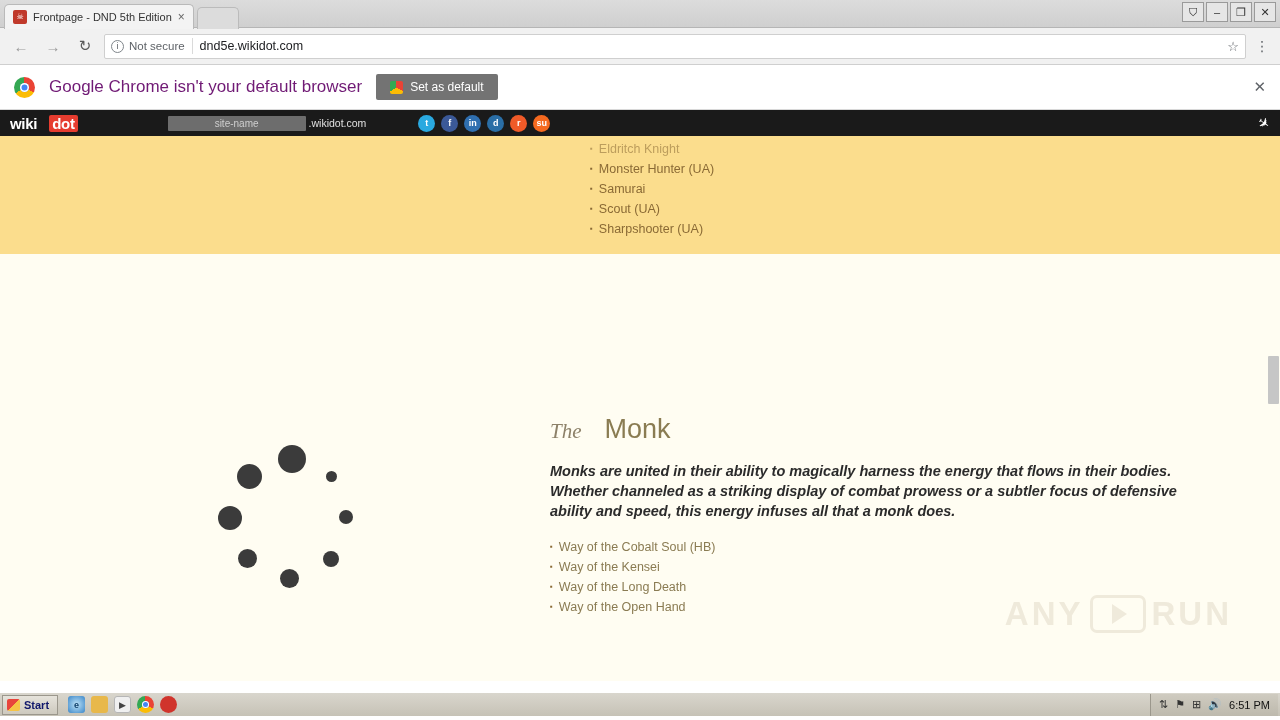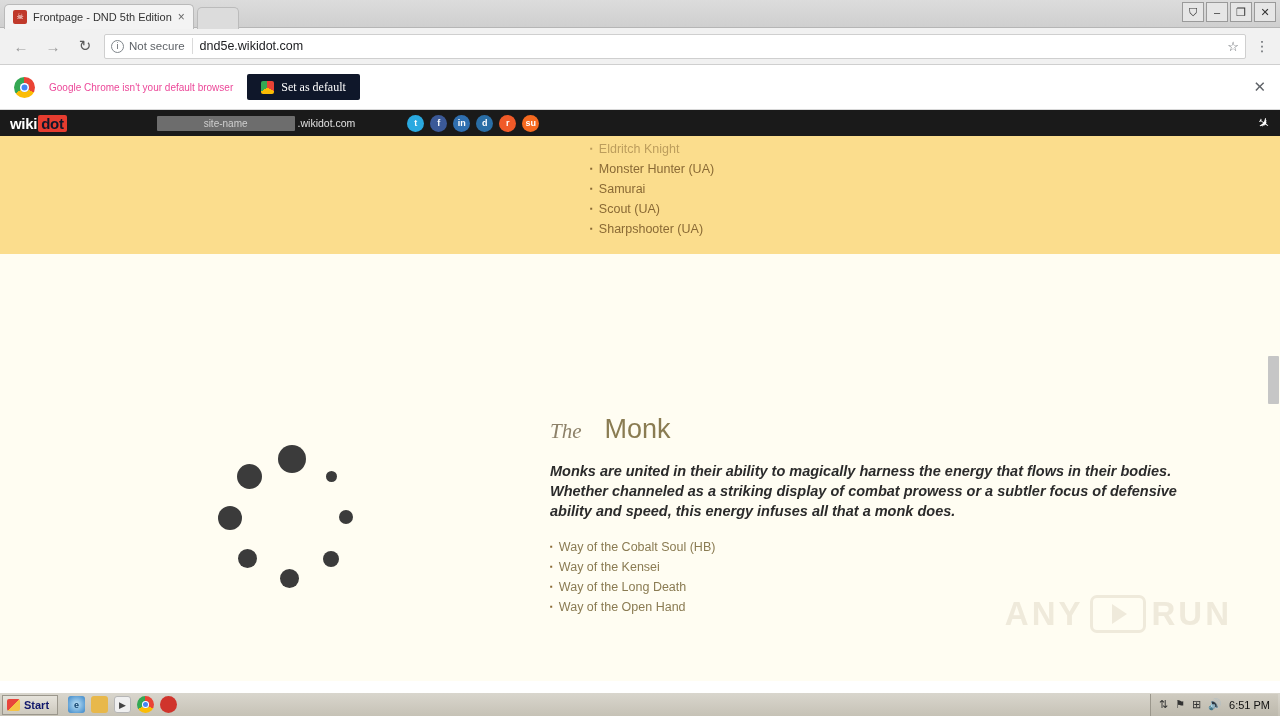--- a/index.html
+++ b/index.html
@@ -75,40 +75,40 @@
   }
   .chrome-logo {
     width:21px; height:21px; border-radius:50%;
     background:conic-gradient(#ea4335 0 33%, #fbbc05 0 66%, #34a853 0 100%);
     position:relative;
   }
   .chrome-logo::after{
     content:""; position:absolute; inset:6px; background:#4285f4; border-radius:50%;
     box-shadow:0 0 0 1.5px #fff inset;
   }
-  .infobar-text { font-size:10px; color:#ec4899; }
+  .infobar-text { font-size:17px; color:#701a75; }
   .setdefault {
-    background:#0f172a; color:#fff; font-size:12px; border:none; border-radius:2px;
-    height:26px; padding:0 14px; display:flex; align-items:center; gap:7px; cursor:pointer;font-family:Liberation Serif, serif;
+    background:#737373; color:#fff; font-size:12px; border:none; border-radius:2px;
+    height:26px; padding:0 14px; display:flex; align-items:center; gap:7px; cursor:pointer;
   }
   .setdefault .shield {
     width:13px; height:13px; border-radius:2px;
     background:conic-gradient(#ea4335 0 33%, #fbbc05 0 66%, #34a853 0 100%);
   }
   .infobar-close { margin-left:auto; color:#5f6368; font-size:15px; cursor:pointer; }
 
   
   .page { position:relative; height:571px; overflow:hidden; background:#fffdf2; }
 
   .wd-bar {
     height:26px; background:#1a1a1a; display:flex; align-items:center;
     padding:0 10px; gap:0; position:relative;
   }
   .wd-logo { font-size:15px; color:#fff; font-weight:bold; letter-spacing:-.3px; }
-  .wd-logo .dot { background:#e63c2f; color:#0f172a; padding:0 3px; border-radius:2px; margin-left:1px; }
+  .wd-logo .dot { background:#e63c2f; color:#ffffff; padding:0 3px; border-radius:2px; margin-left:12px; }
   .wd-sitebox {
     margin-left:90px; display:flex; align-items:center; font-size:10.5px; color:#e8e8e8;
   }
   .wd-sitename {
     width:138px; height:15px; background:#6d6d6d; color:#cfcfcf; font-size:10px;
     display:flex; align-items:center; justify-content:center; border-radius:1px;
   }
   .wd-suffix { color:#e0e0e0; margin-left:3px; font-size:10.5px; }
   .socials { display:flex; gap:6px; margin-left:52px; }
   .soc { width:17px; height:17px; border-radius:50%; display:flex; align-items:center;

